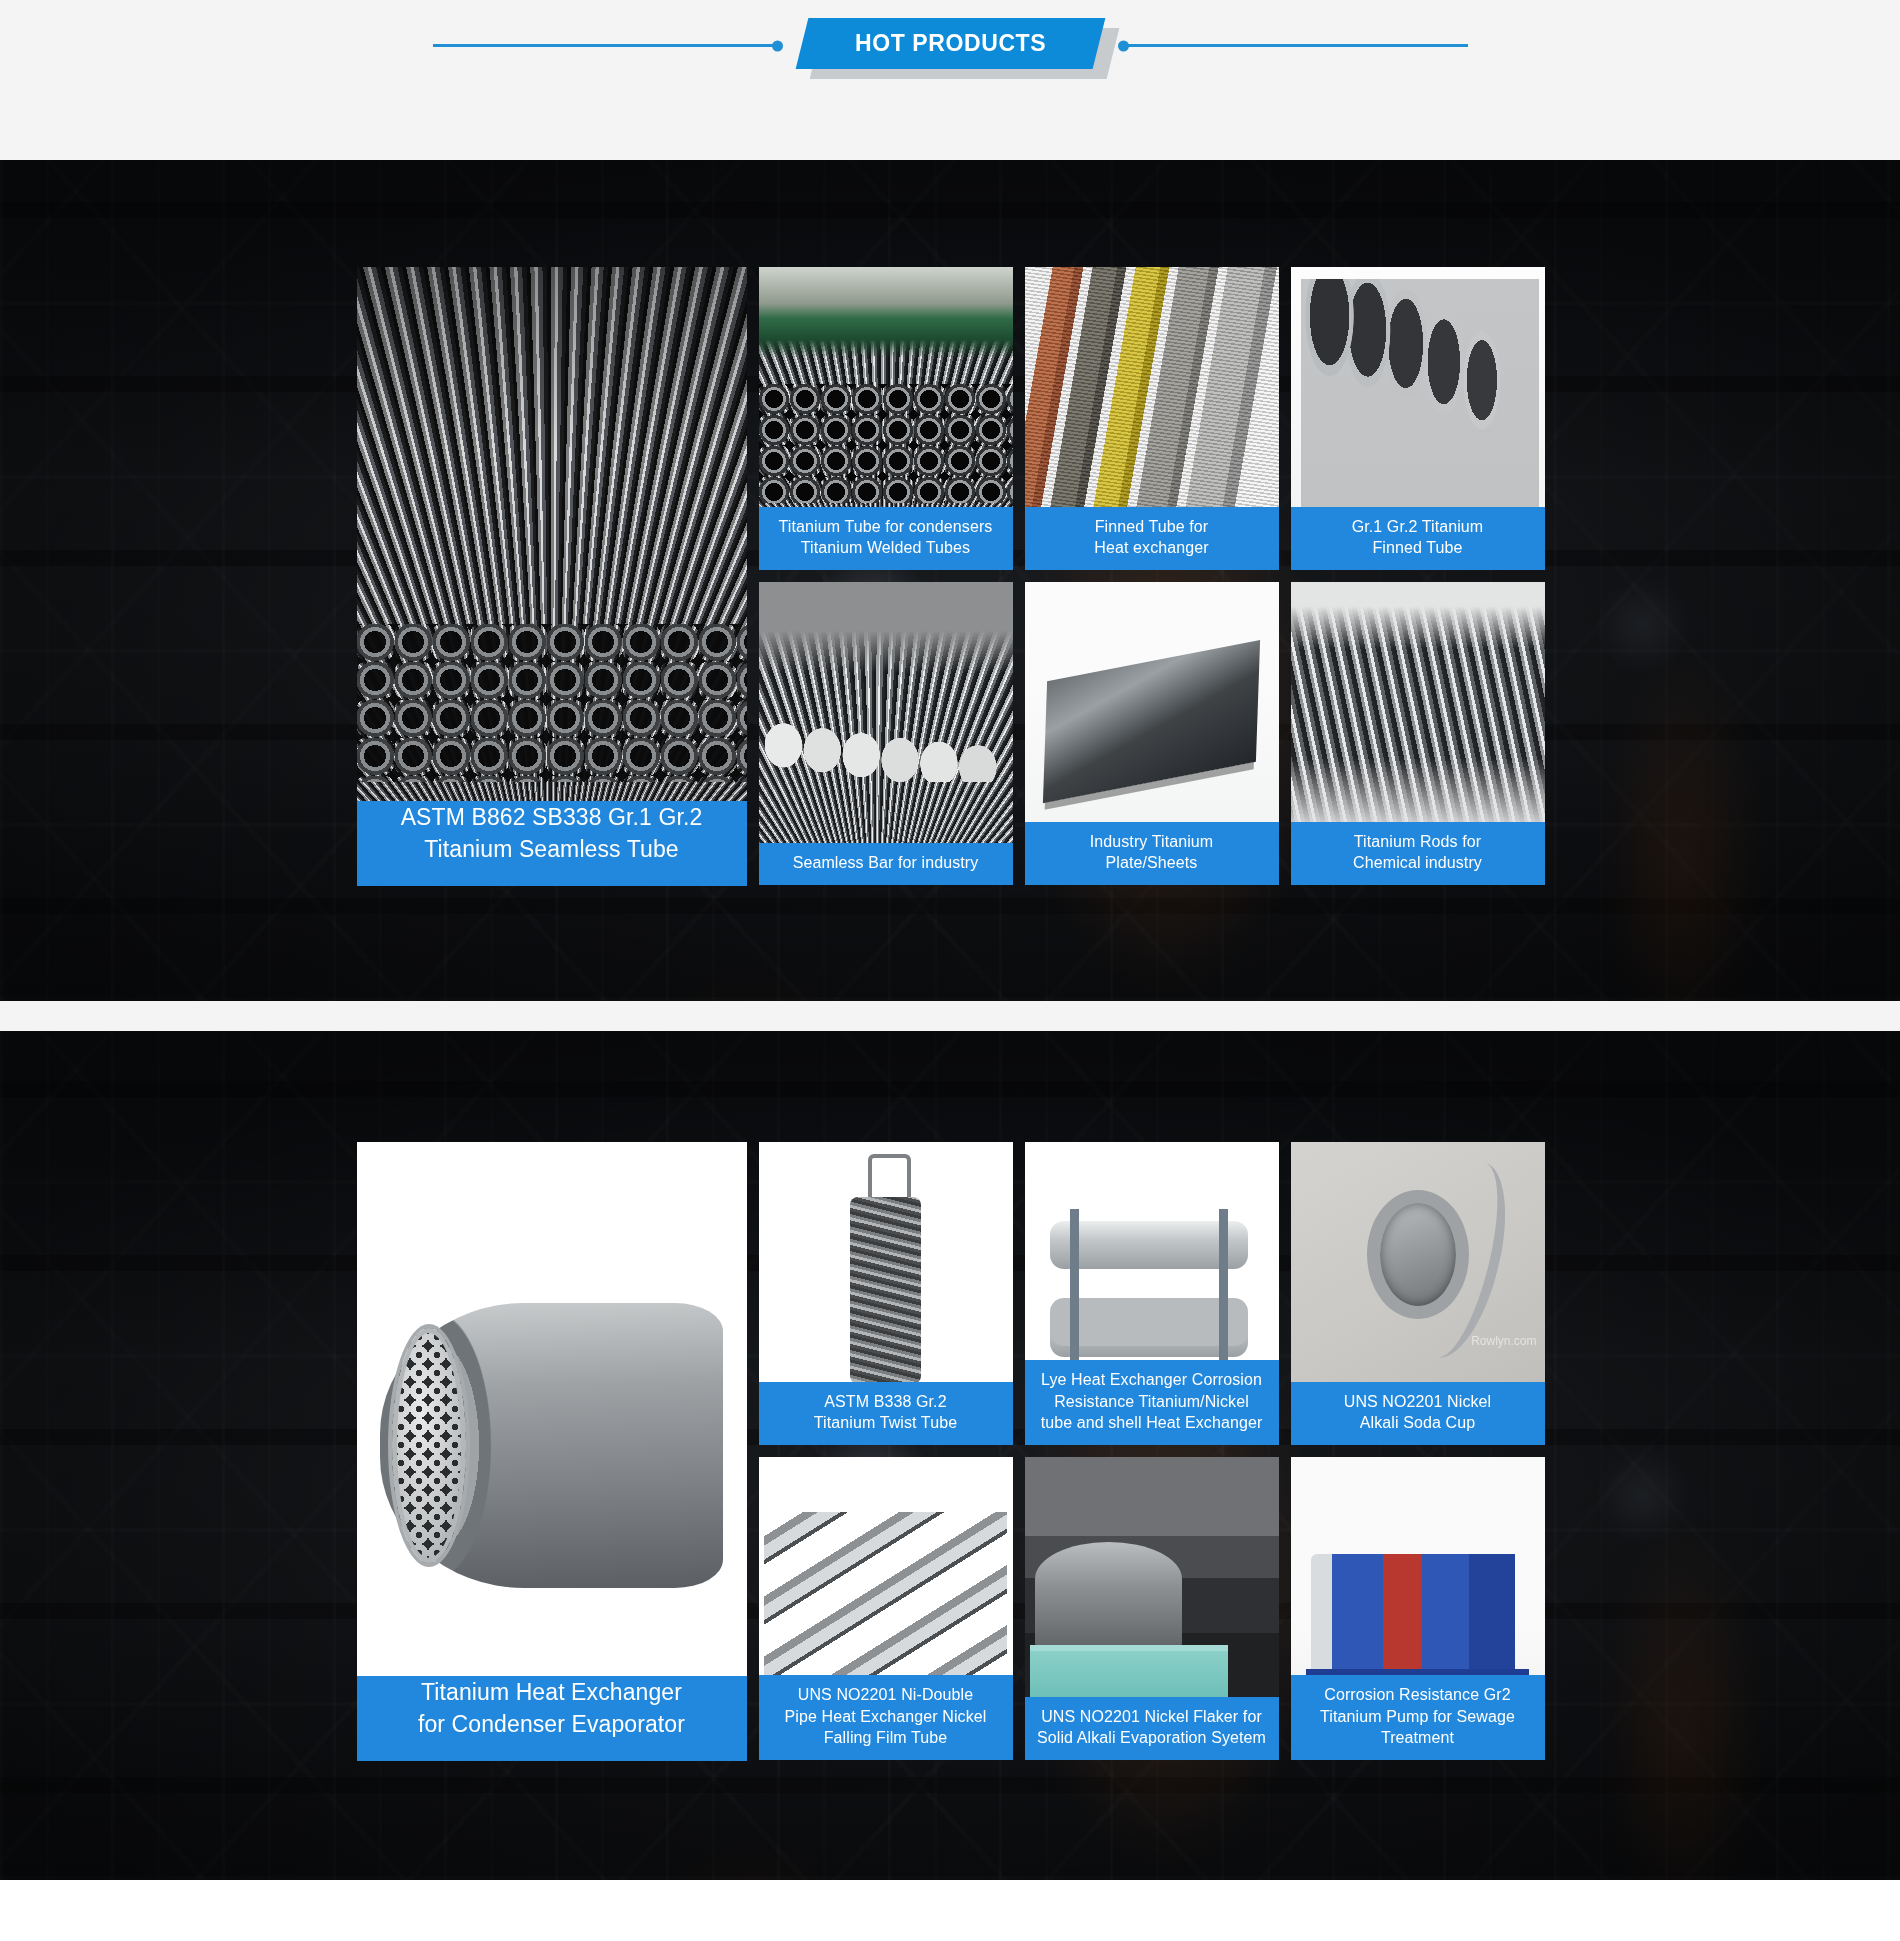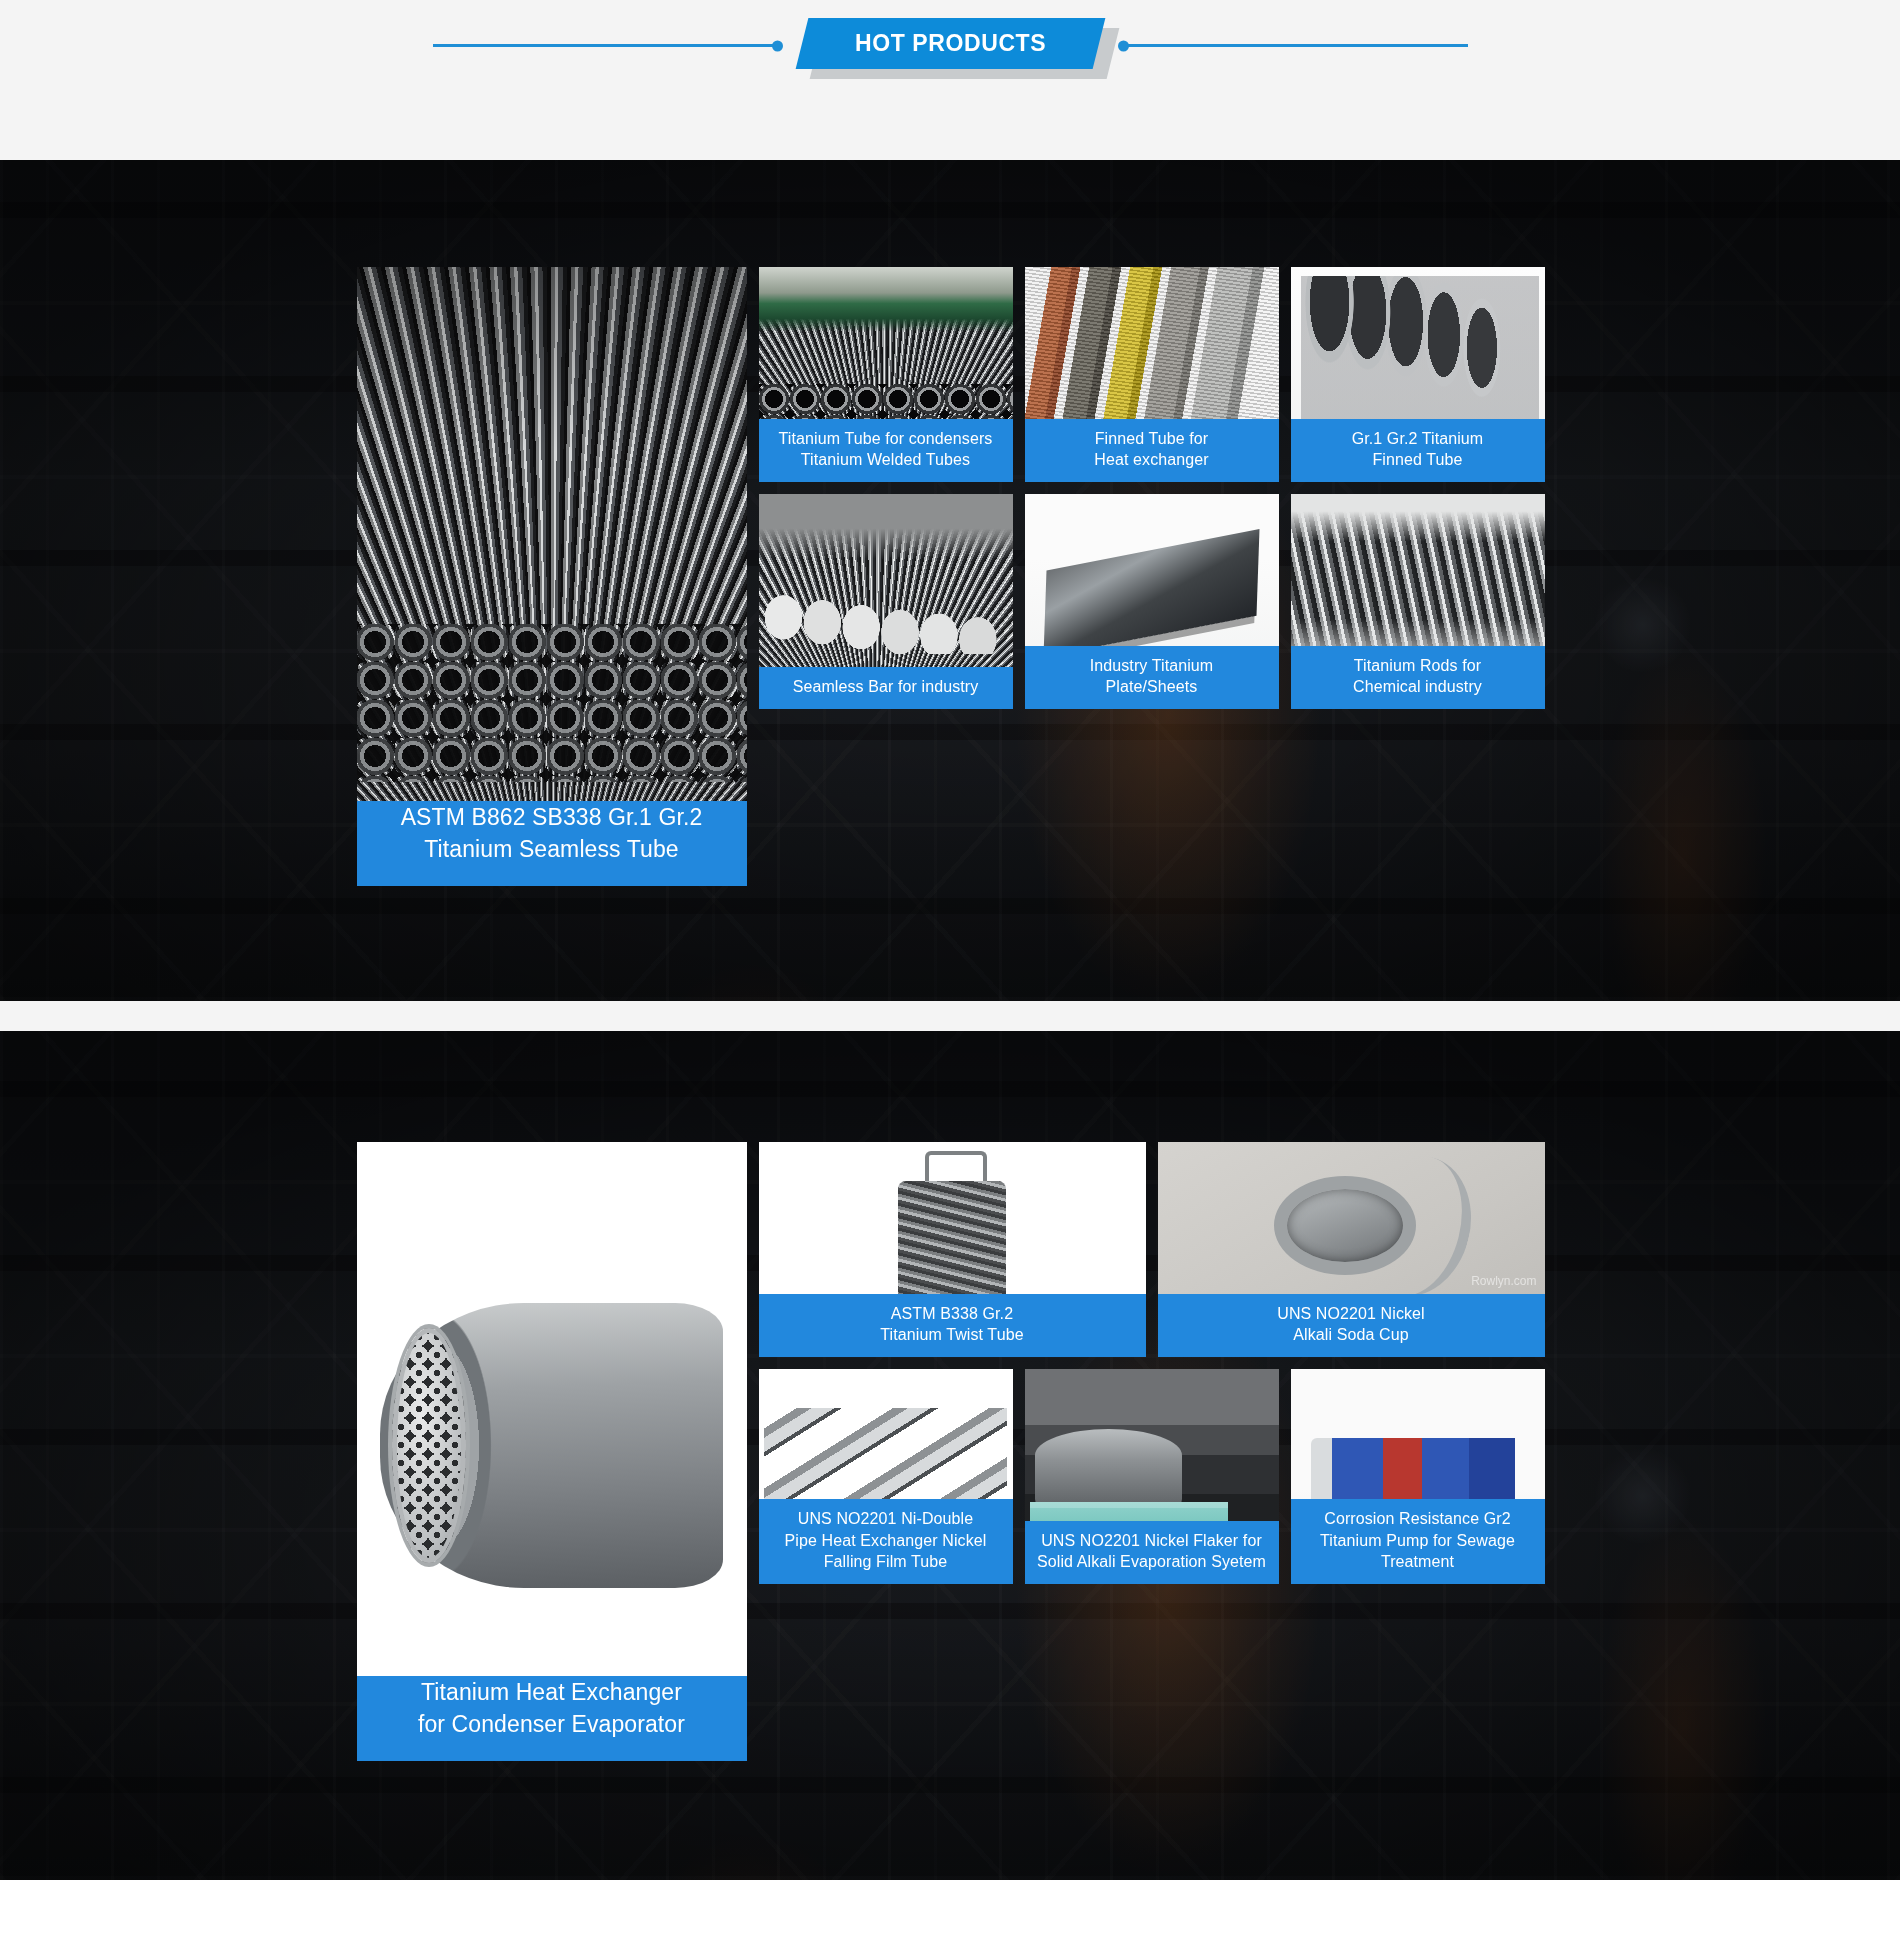--- a/index.html
+++ b/index.html
@@ -145,21 +145,21 @@
   }
   .row3 { display: flex; gap: 12px; }
 
   .card {
     position: relative;
     overflow: hidden;
     background: #ffffff;
     flex: 1 1 0;
   }
   .card.big { height: 619px; }
-  .card.sm { height: 215px; }
+  .card.sm { height: 303px; }
 
   .photo {
     position: absolute;
     inset: 0;
     background-size: cover;
     background-position: center;
   }
 
   .cap {
     position: absolute;
@@ -583,20 +583,25 @@
       </div>
     </div>
 
     <div class="col-rest">
       <div class="row3">
         <div class="card sm">
           <div class="photo tex-twist"></div>
           <div class="cap">ASTM B338 Gr.2<br>Titanium Twist Tube</div>
         </div>
         <div class="card sm">
+          <div class="photo tex-lye"></div>
+          <div class="lye-frame"></div>
+          <div class="cap">Lye Heat Exchanger Corrosion<br>Resistance Titanium/Nickel<br>tube and shell Heat Exchanger</div>
+        </div>
+        <div class="card sm">
           <div class="photo tex-cup"></div>
           <div class="wm">Rowlyn.com</div>
           <div class="cap">UNS NO2201 Nickel<br>Alkali Soda Cup</div>
         </div>
       </div>
       <div class="row3">
         <div class="card sm">
           <div class="photo tex-falling"></div>
           <div class="cap">UNS NO2201 Ni-Double<br>Pipe Heat Exchanger Nickel<br>Falling Film Tube</div>
         </div>

